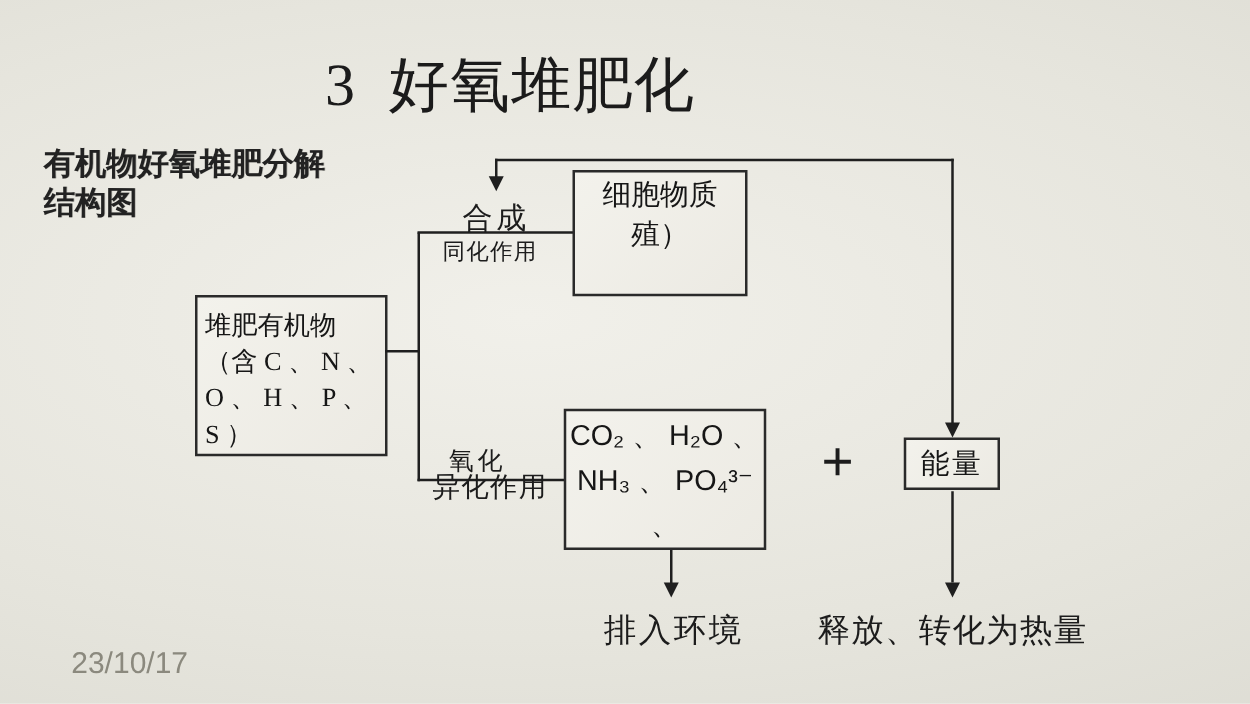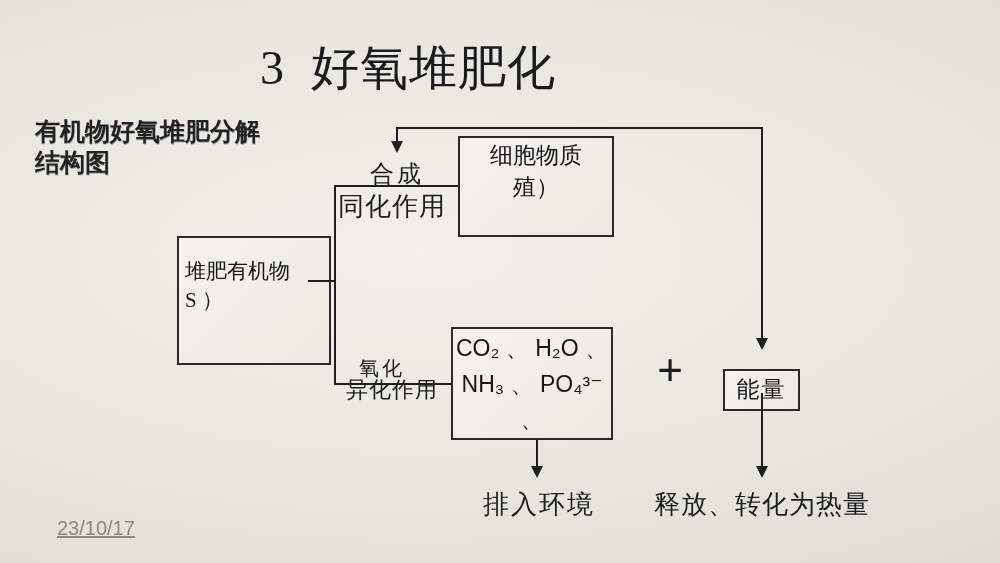--- a/index.html
+++ b/index.html
@@ -21,61 +21,63 @@
   .side-heading{
     top:117px;left:35px;width:255px;
     font-weight:bold;font-size:25px;line-height:1.22;color:#222;
     text-shadow:0.5px 0.5px 0 rgba(60,60,55,.35);
   }
   .dbox{
     border:2px solid #2a2a2a;
     background:linear-gradient(135deg,#f3f2ec 0%, #eceae3 100%);
     box-sizing:border-box;
   }
-  .box-compost{left:156px;top:236px;width:154px;height:129px;padding:19px 6px;
-    font-size:21px;line-height:1.38;text-align:left;margin-left:21px;}
-  .box-cell{left:458px;top:136px;width:156px;height:101px;
+  .box-compost{left:156px;top:236px;width:154px;height:129px;padding:8px 6px;
+    font-size:21px;line-height:1.38;text-align:left;}
+  .box-cell{left:458px;top:136px;width:140px;height:101px;
     font-size:23px;line-height:1.4;text-align:center;padding-top:2px;}
   .box-products{left:451px;top:327px;width:162px;height:113px;
     font-size:23px;line-height:1.55;text-align:center;padding-top:2px;
     font-family:"Liberation Sans","DejaVu Sans",sans-serif;}
-  .box-energy{left:723px;top:369px;width:77px;height:42px;
+  .box-energy{left:723px;top:350px;width:77px;height:42px;
     font-size:23px;text-align:center;line-height:38px;letter-spacing:2px;}
   .line{background:#1f1f1f;position:absolute;}
   .arrow-down{
     position:absolute;width:0;height:0;
     border-left:6px solid transparent;border-right:6px solid transparent;
     border-top:12px solid #1f1f1f;
   }
   .lbl{position:absolute;text-align:center;color:#1c1c1c;}
   .lbl-syn-top{left:334px;top:158px;width:126px;font-size:24px;letter-spacing:3px;text-align:center;}
-  .lbl-syn-bot{left:327px;top:189px;width:130px;font-size:26px;letter-spacing:1px;}
+  .lbl-syn-bot{left:327px;top:189px;width:130px;font-size:18px;letter-spacing:1px;}
   .lbl-oxi-top{left:334px;top:355px;width:96px;font-size:20px;letter-spacing:3px;}
   .lbl-oxi-bot{left:327px;top:375px;width:130px;font-size:22px;letter-spacing:1px;}
   .plus{left:645px;top:345px;width:50px;text-align:center;font-size:44px;
     font-family:"Liberation Sans","DejaVu Sans",sans-serif;color:#1c1c1c;}
   .lbl-discharge{left:458px;top:487px;width:162px;font-size:26px;letter-spacing:2px;}
   .lbl-release{left:634px;top:487px;width:256px;font-size:26px;letter-spacing:1px;}
-  .date{left:57px;top:517px;font-size:20px;color:#8b897e;
-    font-family:"Liberation Sans","DejaVu Sans",sans-serif;text-decoration:underline;}
+  .date{left:57px;top:517px;font-size:24px;color:#8b897e;
+    font-family:"Liberation Sans","DejaVu Sans",sans-serif;}
 </style>
 </head>
 <body>
 
 <div class="slide">
 
   <div class="abs slide-title">3  好氧堆肥化</div>
 
   <div class="abs side-heading">
     <div>有机物好氧堆肥分解</div>
     <div>结构图</div>
   </div>
 
   <div class="abs dbox box-compost">
     <div>堆肥有机物</div>
+    <div>（含 C 、 N 、</div>
+    <div>O 、 H 、 P 、</div>
     <div>S ）</div>
   </div>
 
   <div class="line" style="left:308px;top:280px;width:28px;height:2px;"></div>
 
   <div class="line" style="left:334px;top:186px;width:2px;height:199px;"></div>
 
   <div class="line" style="left:334px;top:185px;width:126px;height:2px;"></div>
 
   <div class="line" style="left:334px;top:383px;width:118px;height:2px;"></div>

